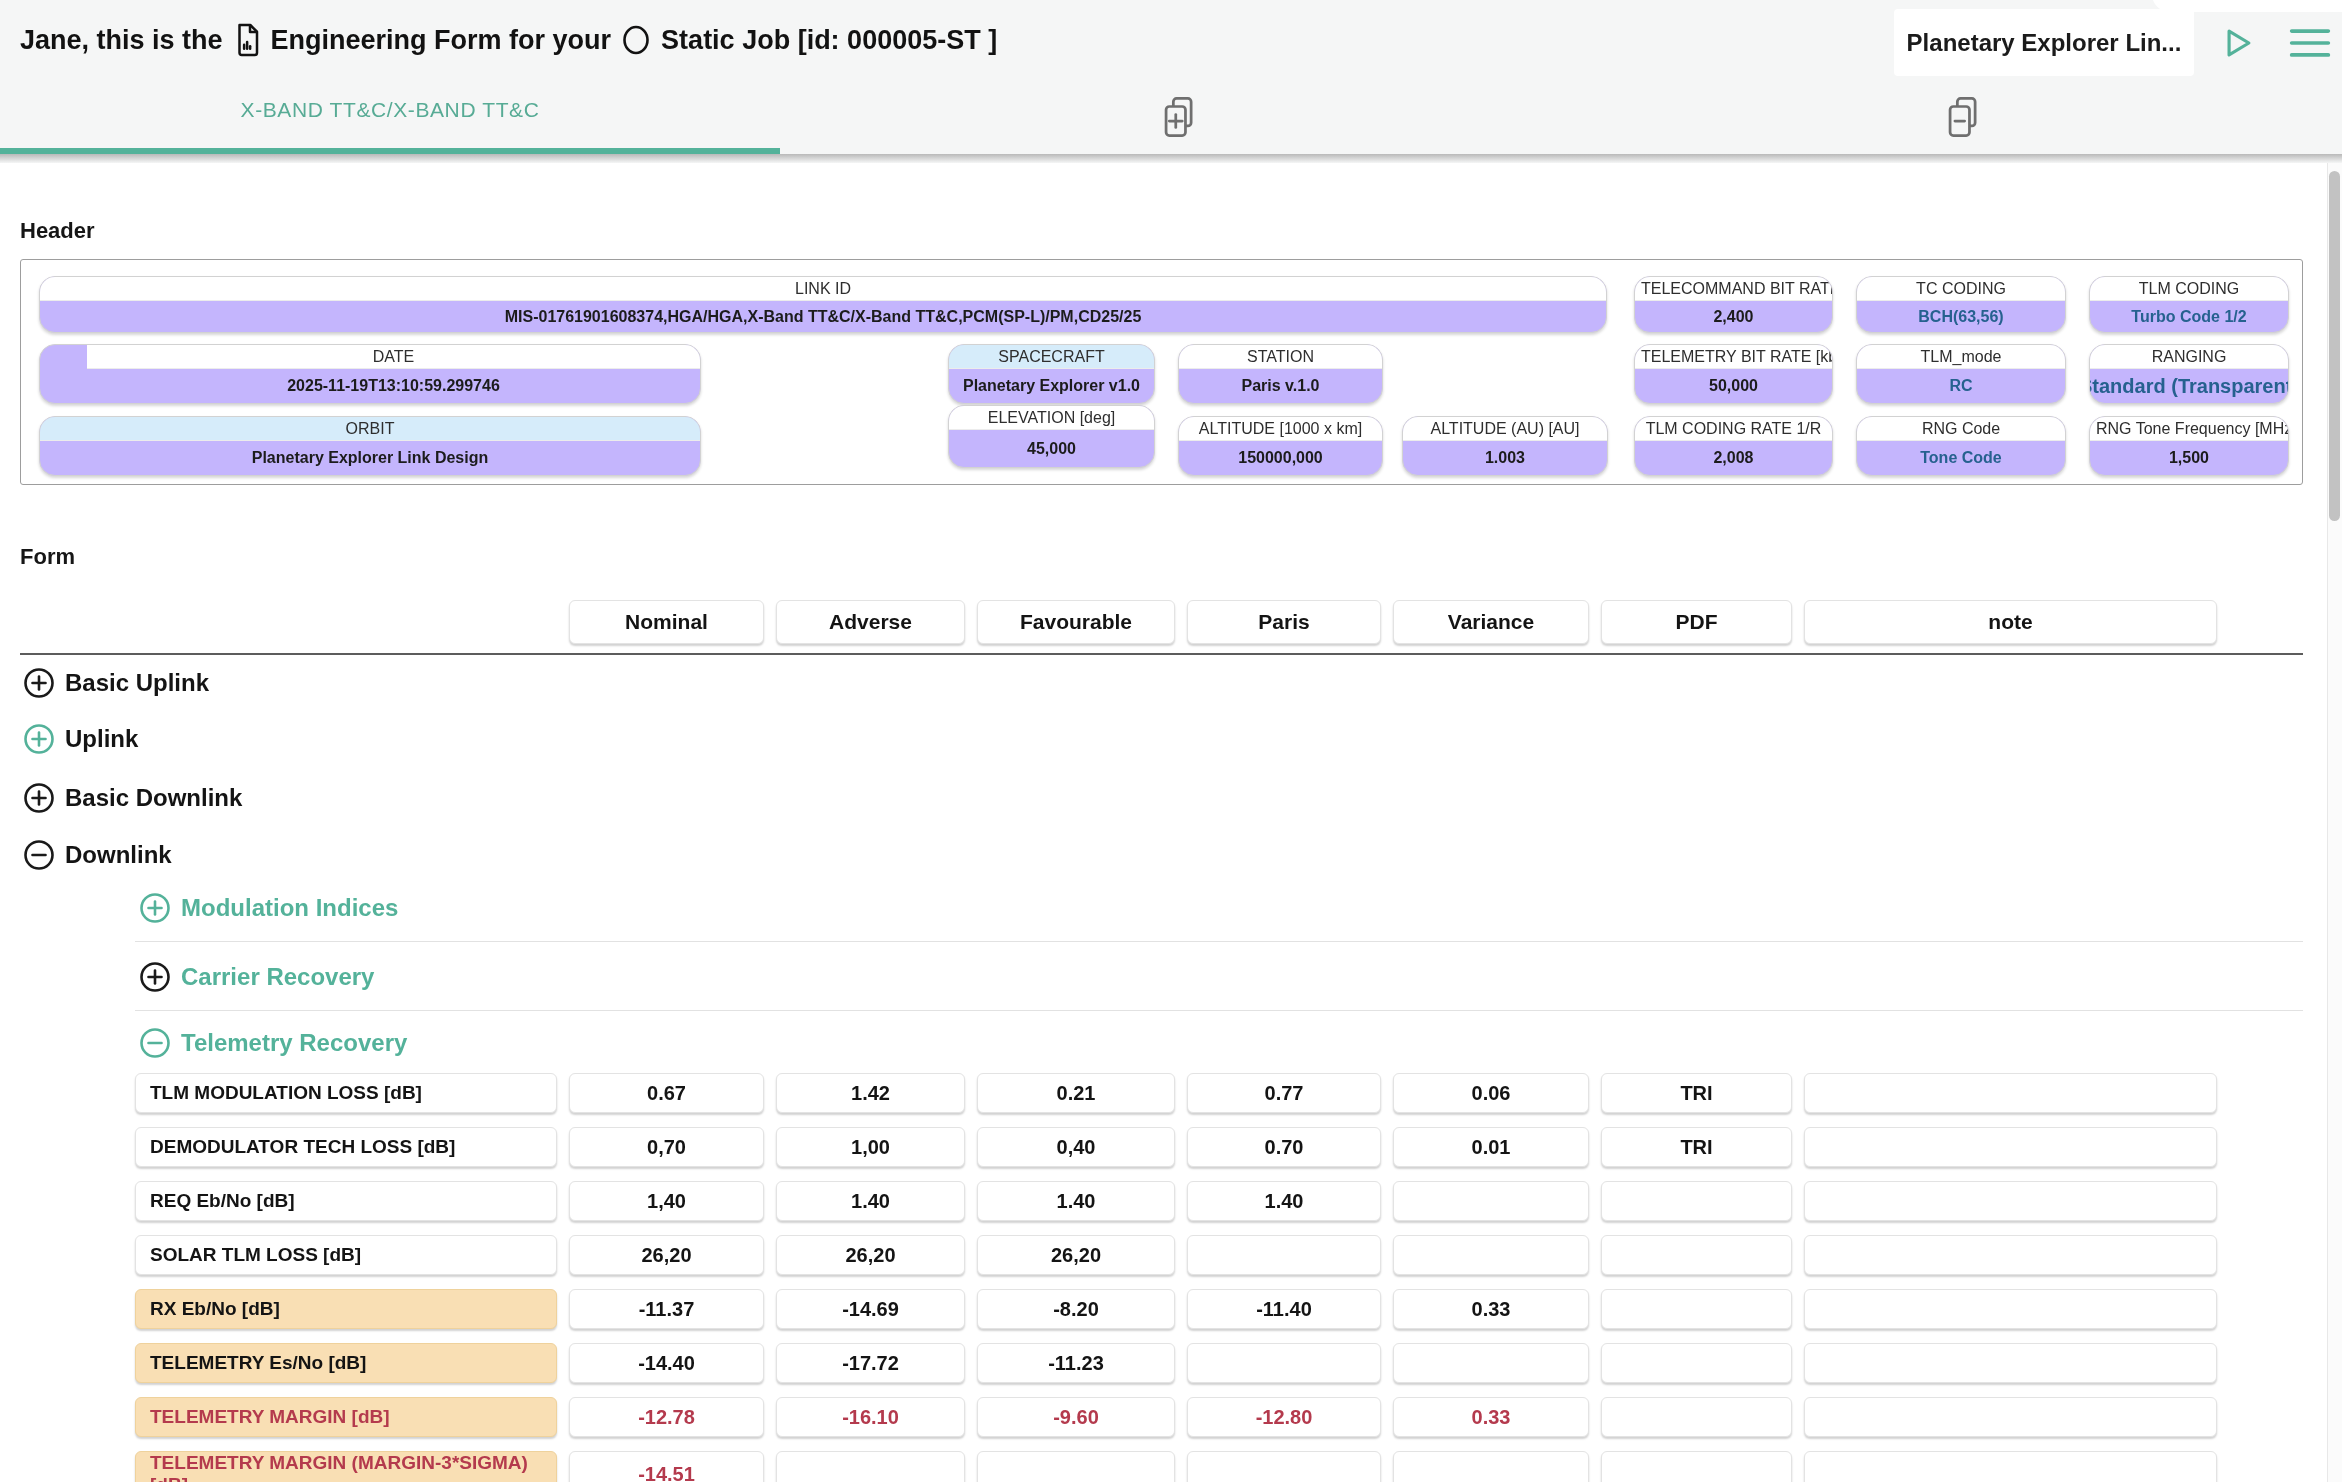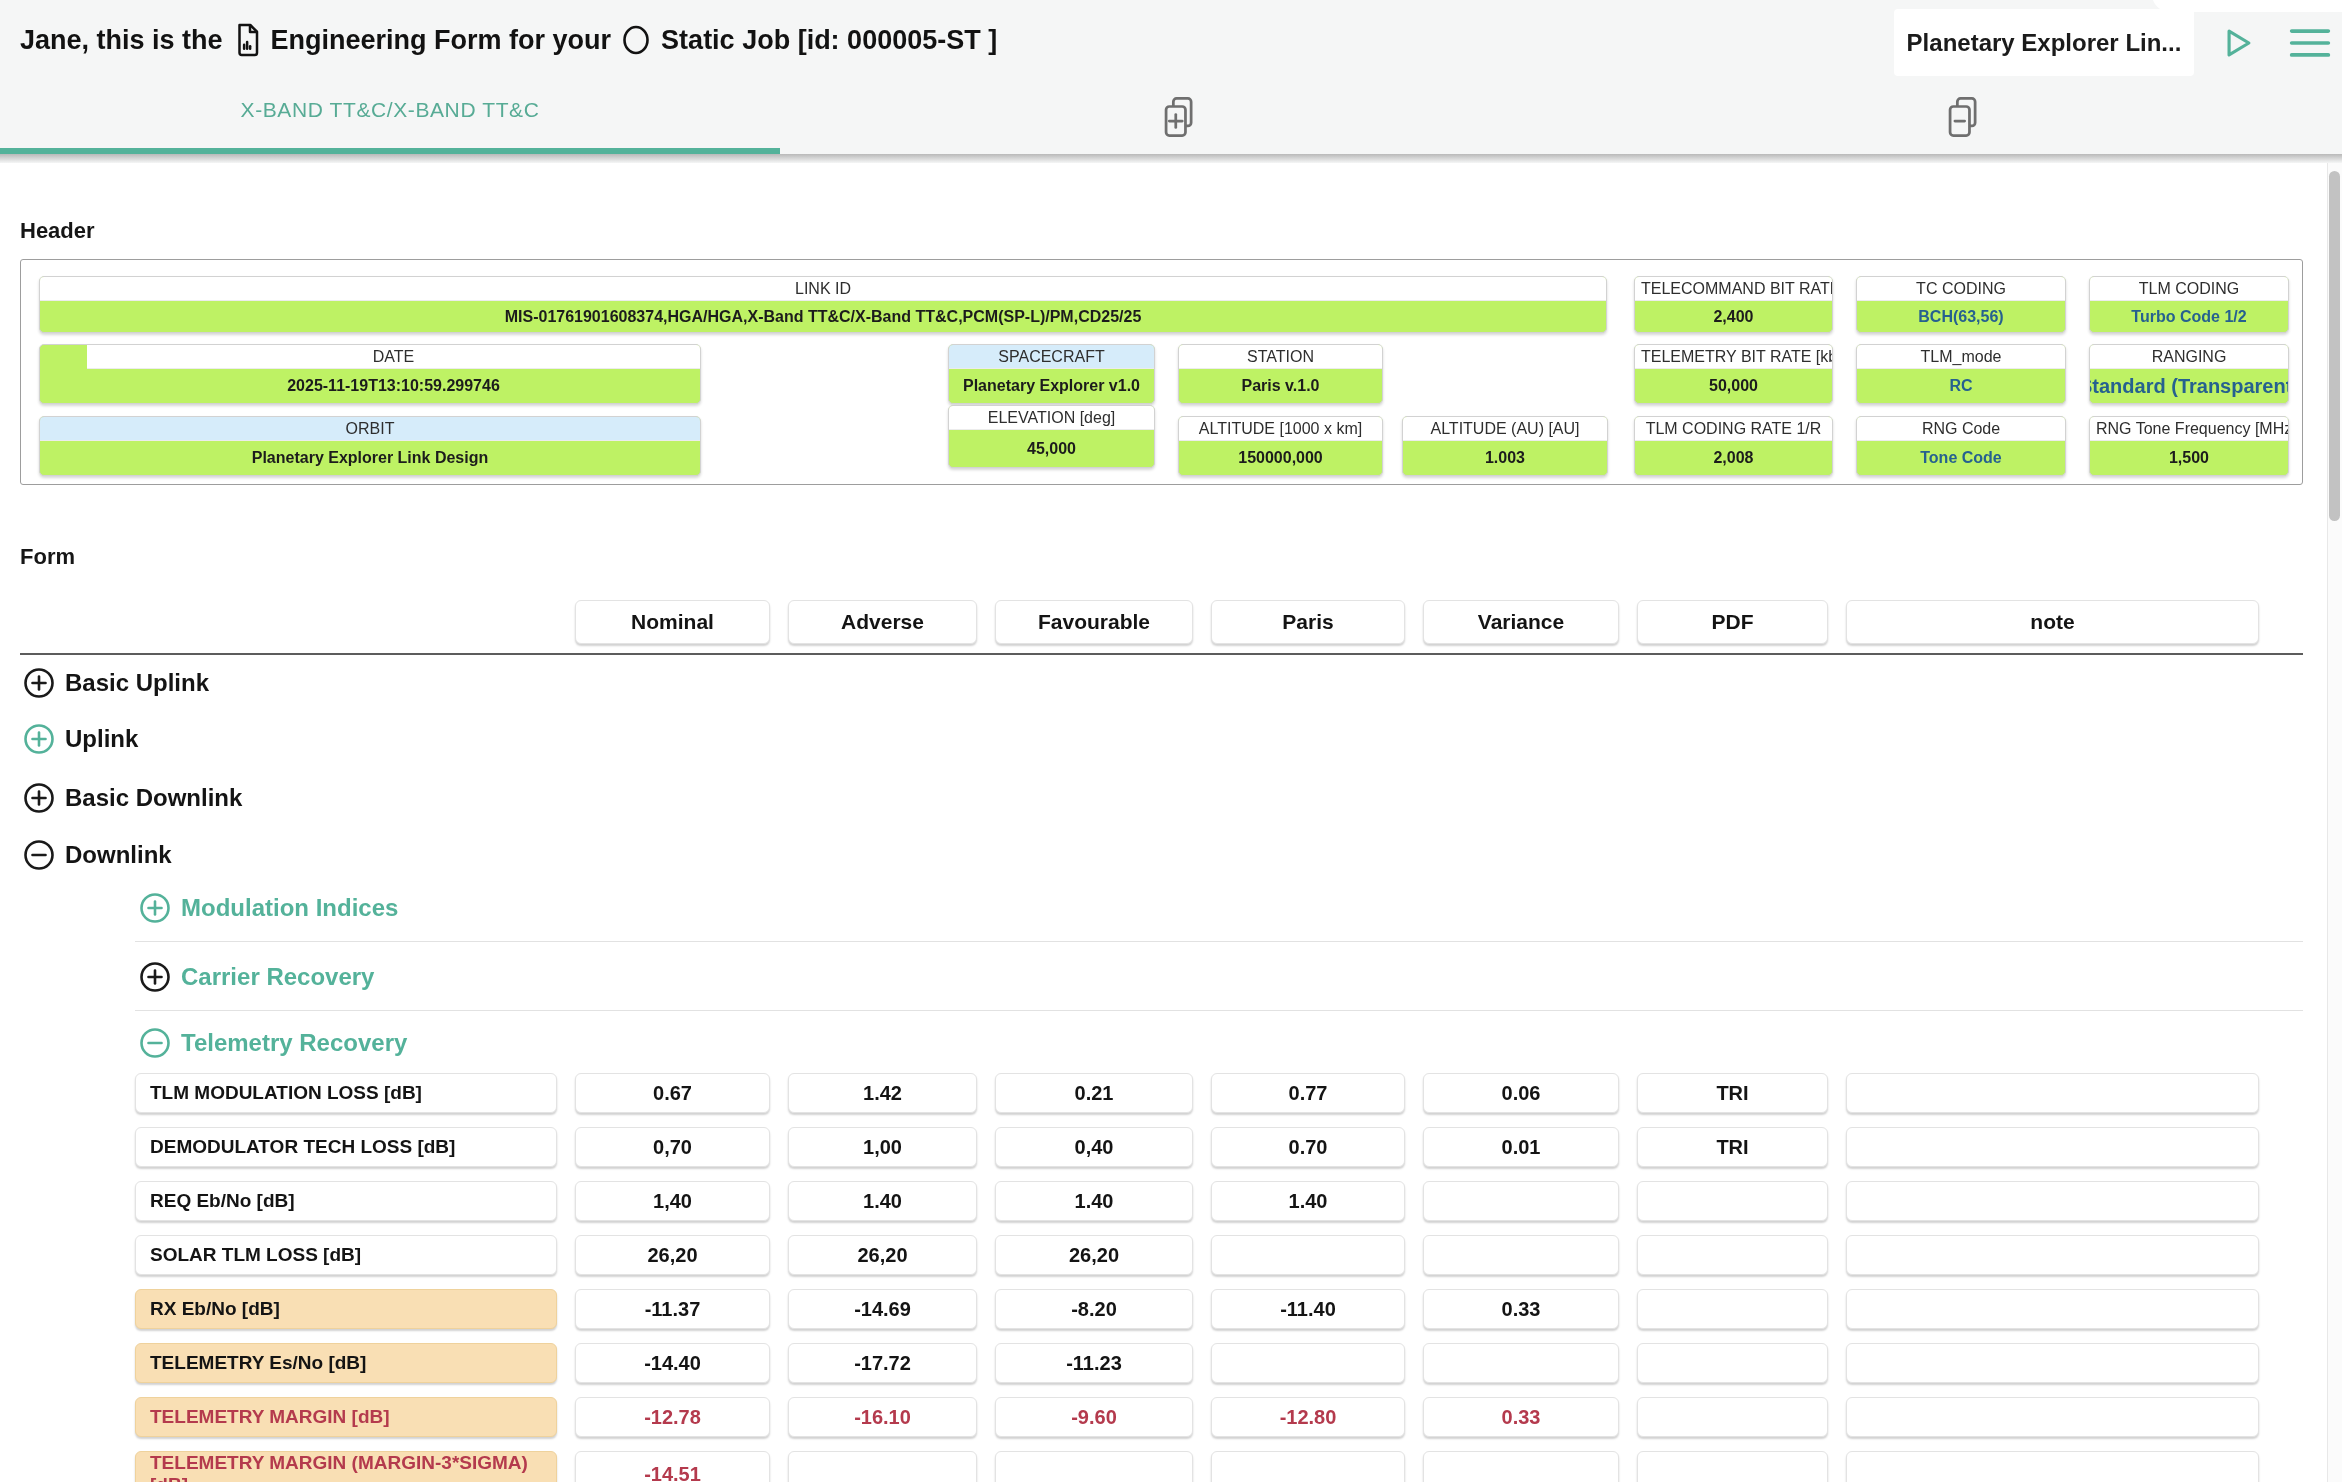--- a/index.html
+++ b/index.html
@@ -27,30 +27,30 @@
   .tab-tool { position:absolute; top:94px; width:42px; height:46px; background:none; border:none; cursor:pointer; }
   .tab-tool.add { left:1158px; }
   .tab-tool.remove { left:1942px; }
 
   
   .content { position:absolute; left:0; top:163px; width:2342px; height:1319px; background:#ffffff; }
   .h-heading { position:absolute; left:20px; font-size:22px; font-weight:bold; color:#161616; }
 
   .headerbox { position:absolute; left:20px; top:96px; width:2283px; height:226px;
                border:1px solid #9d9d9d; border-radius:3px; background:#ffffff; }
-  .field { position:absolute; border:1px solid #d2d2d2; border-radius:5px; background:#bef264;
+  .field { position:absolute; border:1px solid #d2d2d2; border-radius:16px; background:#c4b5fd;
            box-shadow:0 2px 3px rgba(0,0,0,0.16); overflow:hidden; display:flex; flex-direction:column; }
   .field-label { flex:0 0 auto; font-size:16px; color:#2e2e2e; text-align:center; padding:3px 6px 2px 6px;
                  border-bottom:1px solid #ececec; white-space:nowrap; overflow:hidden; background:#ffffff; }
   .field-label.blue-bg { background:#d6ecfa; }
   .field-value { flex:1 1 auto; display:flex; align-items:center; justify-content:center;
                  font-size:16px; font-weight:bold; color:#1c1c1c; white-space:nowrap; }
   .field-value.blue { color:#26618f; }
 
-  .grid { display:grid; grid-template-columns:422px 195px 189px 198px 194px 196px 191px 413px; column-gap:18px; }
+  .grid { display:grid; grid-template-columns:422px 195px 189px 198px 194px 196px 191px 413px; column-gap:12px; }
   .colhead-row { position:absolute; left:135px; top:437px; width:2154px; height:44px; }
   .cellbox { border:1px solid #e3e3e3; border-radius:6px; background:#ffffff;
              box-shadow:0 2px 2px rgba(0,0,0,0.18); display:flex; align-items:center; justify-content:center;
              font-weight:bold; font-size:20px; color:#141414; height:100%; }
   .colhead { font-size:21px; }
   .headers-divider { position:absolute; left:20px; top:490px; width:2283px; height:2px; background:#5c5c5c; }
 
   .secrow { position:absolute; left:0; height:36px; display:flex; align-items:center; gap:10px; cursor:pointer; }
   .secrow .sec-label { font-size:24px; font-weight:bold; color:#141414; }
   .secrow.level2 { left:139px; }

